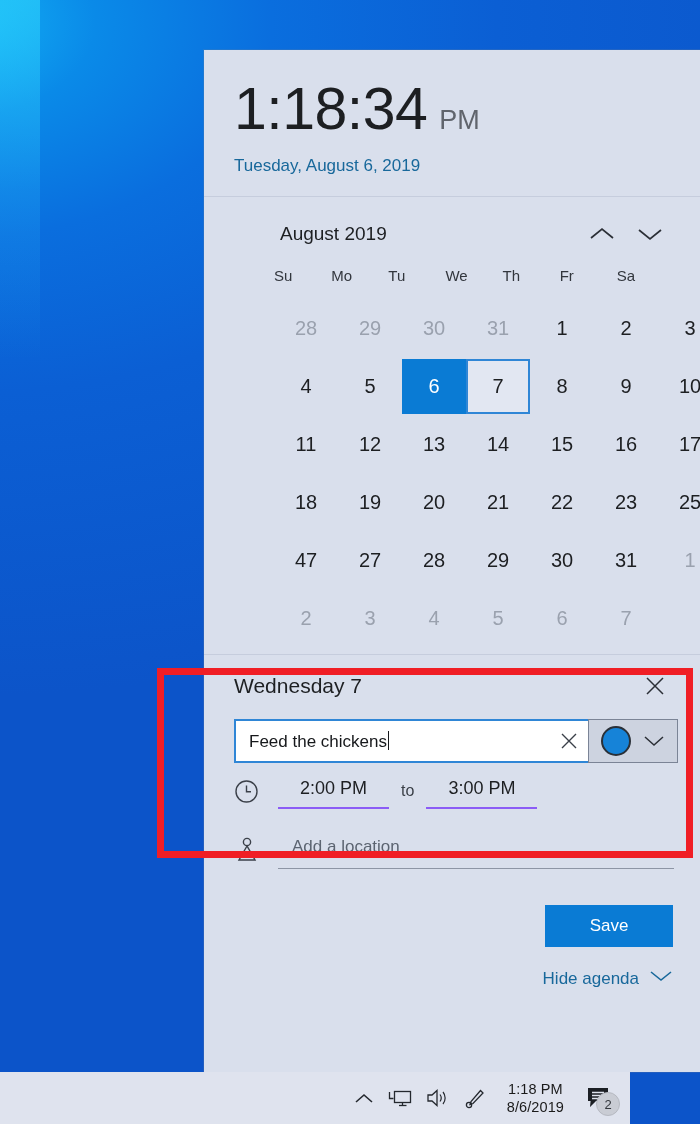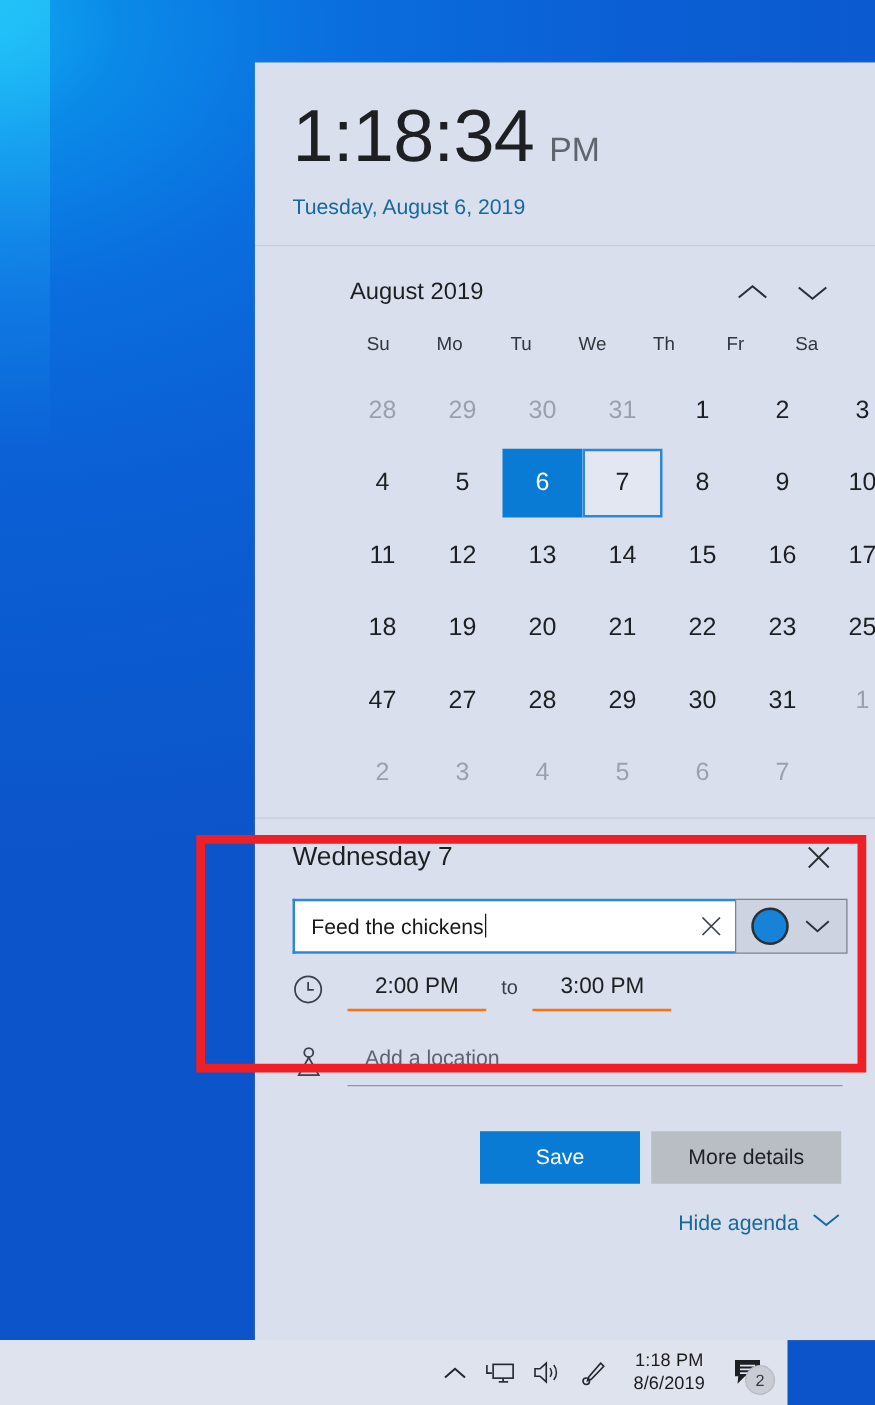--- a/index.html
+++ b/index.html
@@ -156,21 +156,21 @@
   .cal-nav {
     width: 48px; height: 40px;
     display: flex; align-items: center; justify-content: center;
   }
   #cal-weekdays {
     display: grid;
     grid-template-columns: repeat(7, 1fr);
     margin-bottom: 8px;
   }
   #cal-weekdays div {
-    text-align: center;
+    text-align: left;
     font-size: 15px;
     color: #32363d;
     padding: 6px 0;
   }
   #cal-grid {
     display: grid;
     grid-template-columns: repeat(7, 1fr);
     grid-auto-rows: 58px;
   }
   .day {
@@ -284,21 +284,21 @@
     align-items: center;
     height: 56px;
     margin-left: 4px;
     gap: 0;
   }
   #clock-icon-wrap {
     width: 44px;
     display: flex; align-items: center;
   }
   .time-field {
-    border-bottom: 2px solid #f97316;
+    border-bottom: 2px solid #8b5cf6;
     padding: 4px 22px 8px 22px;
     font-size: 18px;
     color: #1d1f22;
   }
   #to-label {
     font-size: 16px;
     color: #3a3f47;
     padding: 0 12px;
   }
 
@@ -589,21 +589,20 @@
         <svg width="26" height="28" viewBox="0 0 26 28">
           <circle cx="13" cy="6" r="3.6" fill="none" stroke="#3b4049" stroke-width="1.4"></circle>
           <path d="M13 10 L5 24 L21 24 Z" fill="none" stroke="#3b4049" stroke-width="1.4"></path>
         </svg>
       </div>
       <div id="location-field">Add a location</div>
     </div>
 
     <div id="btn-row">
       <button id="save-button">Save</button>
-      <button id="more-details-button">More details</button>
     </div>
 
     <div id="hide-agenda-row">
       <span id="hide-agenda-label">Hide agenda</span>
       <svg width="24" height="14" viewBox="0 0 24 14">
         <path d="M2 3 L12 11 L22 3" fill="none" stroke="#18689b" stroke-width="1.6"></path>
       </svg>
     </div>
 
   </div>

